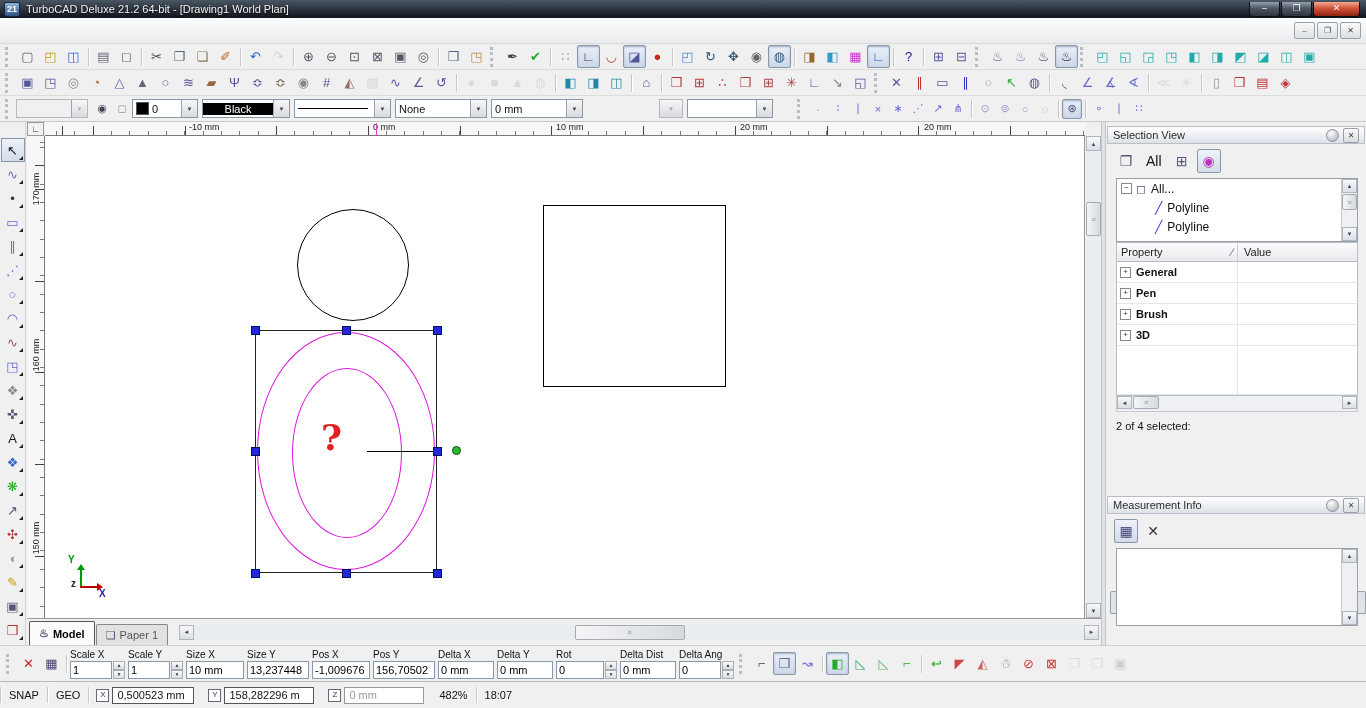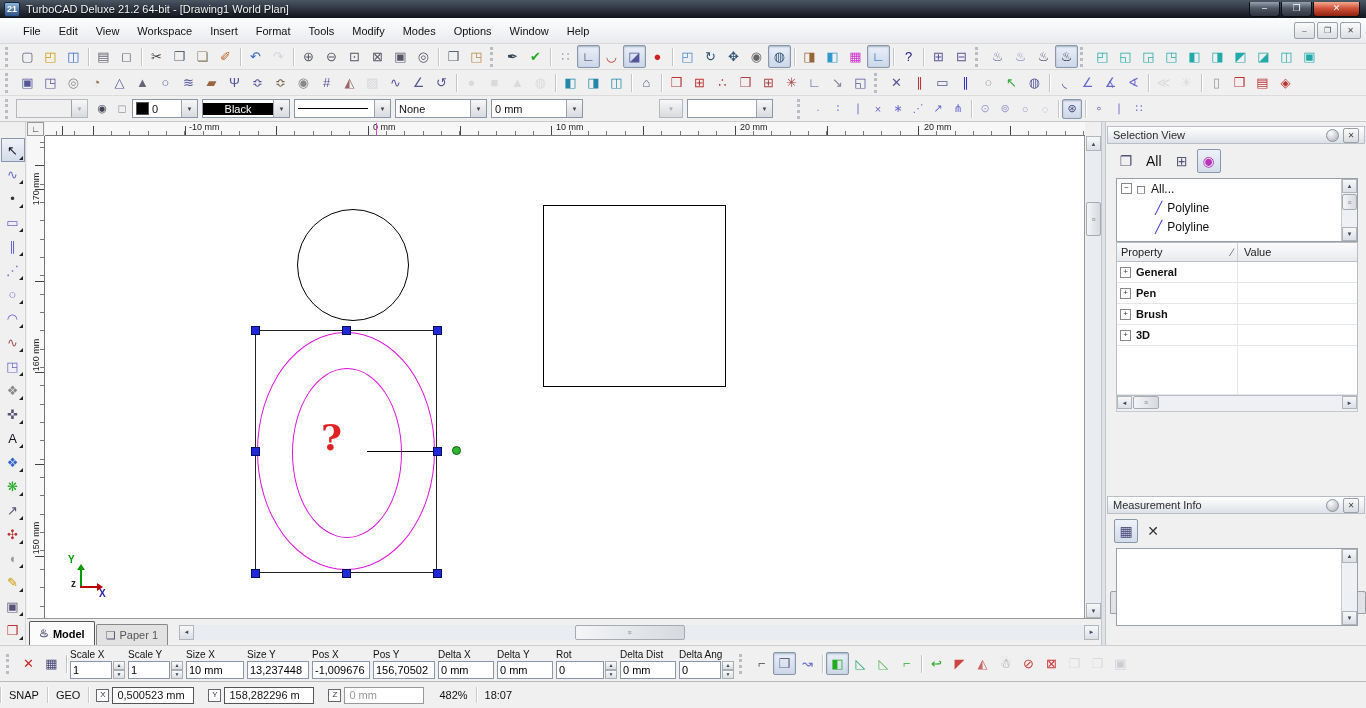--- a/index.html
+++ b/index.html
@@ -226,34 +226,20 @@
     <div class="app-icon">21</div>
     <div class="title-text">TurboCAD Deluxe 21.2 64-bit - [Drawing1 World Plan]</div>
     <div class="win-btns" id="win-btns">
         <div class="win-btn">–</div>
         <div class="win-btn">❐</div>
         <div class="win-btn close">✕</div>
       </div>
   </div>
 
   <div class="menubar">
-    <div id="menu-items" style="display:flex;">
-        <span class="menu-item">File</span>
-        <span class="menu-item">Edit</span>
-        <span class="menu-item">View</span>
-        <span class="menu-item">Workspace</span>
-        <span class="menu-item">Insert</span>
-        <span class="menu-item">Format</span>
-        <span class="menu-item">Tools</span>
-        <span class="menu-item">Modify</span>
-        <span class="menu-item">Modes</span>
-        <span class="menu-item">Options</span>
-        <span class="menu-item">Window</span>
-        <span class="menu-item">Help</span>
-      </div>
     <div class="mdi-btns" id="mdi-btns">
         <span class="mdibtn" style="color: rgb(68, 68, 85);">–</span>
         <span class="mdibtn" style="color: rgb(68, 68, 85);">❐</span>
         <span class="mdibtn" style="color: rgb(68, 68, 85);">✕</span>
       </div>
   </div>
 
   <div class="tbrow" id="tb1">
       <span class="grip"></span>
       <span class="tbtn" style="color: rgb(85, 102, 119);">▢</span>
@@ -623,20 +609,21 @@
         <div class="grid-row grid-fill">
           <span class="gr-prop" style="height:100%"></span>
             <span class="gr-val" style="height:100%"></span>
         </div>
       </div>
       <div id="grid-hscroll">
         <div class="sbtn left">◄</div>
         <div class="sthumb hthumb">≡</div>
         <div class="sbtn right">►</div>
       </div>
+      <div id="sel-status">2 of 4 selected:</div>
     </div>
 
     <div class="dock-tabs" id="dock-tabs">
         <span class="dock-tab">
           <span class="dticon" style="color: rgb(187, 51, 51);">❖</span>
           <span>Tools</span>
         </span>
         <span class="dock-tab active">
           <span class="dticon" style="color: rgb(34, 34, 51);">↖</span>
           <span>Selecti...</span>

